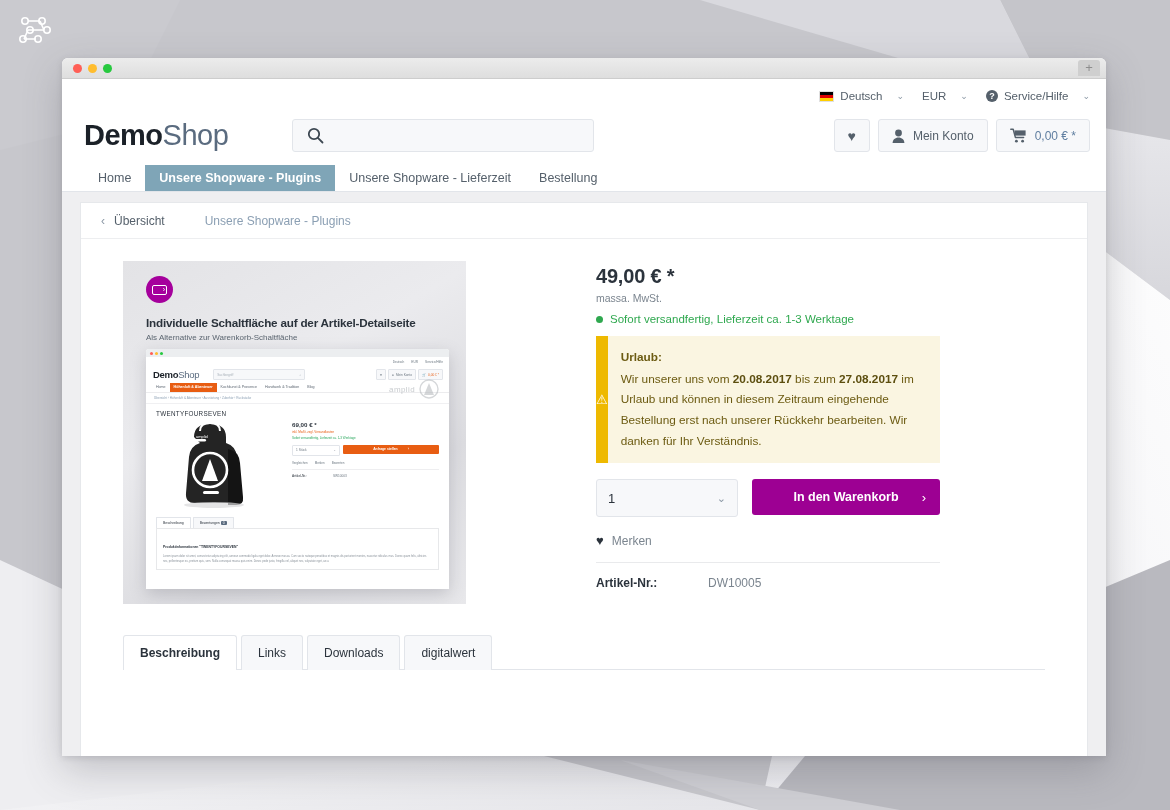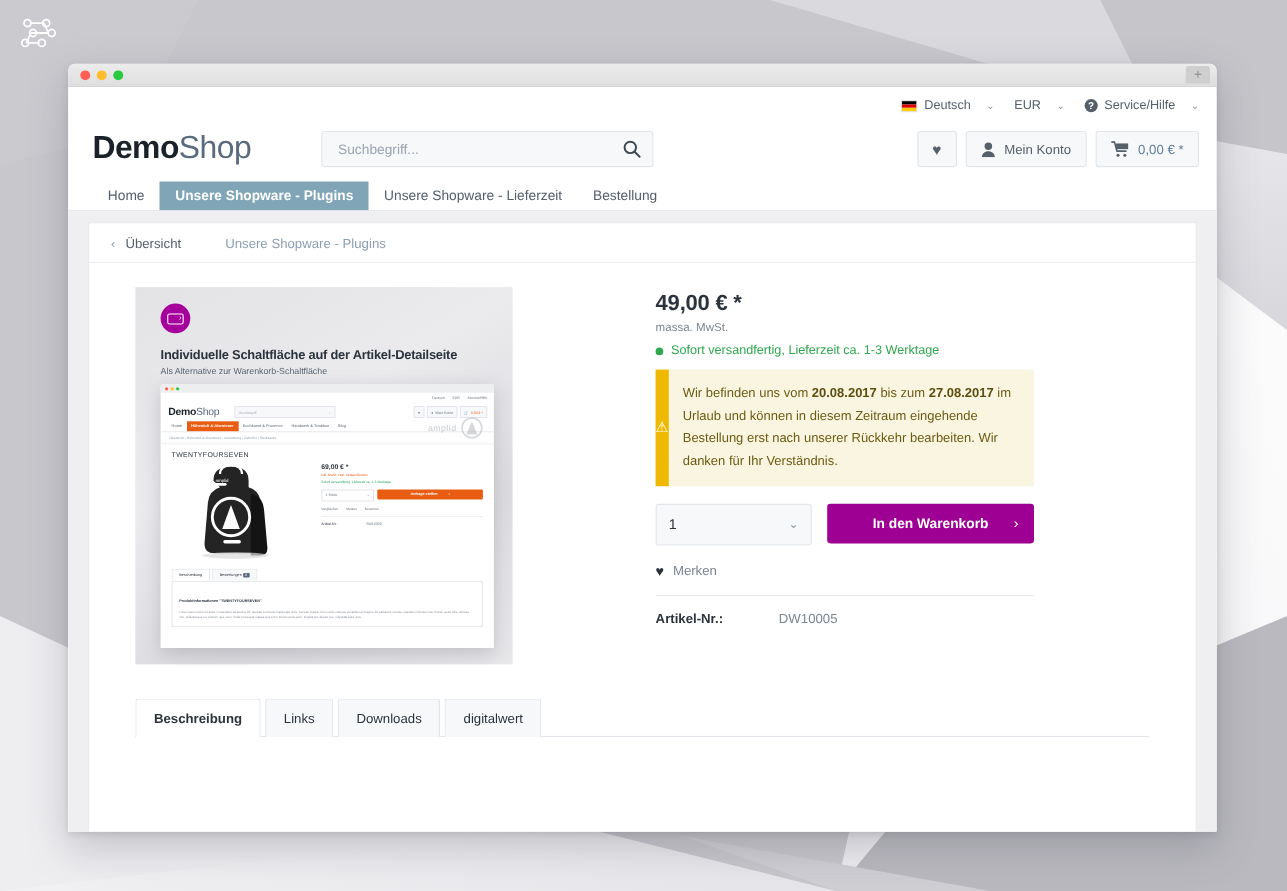--- a/index.html
+++ b/index.html
@@ -311,21 +311,20 @@
         <span class="caret">⌄</span>
       </div>
     </div>
 
     <div class="header">
       <div class="logo">
         <span class="b">Demo</span><span class="l">Shop</span>
       </div>
 
       <div class="searchbox">
-        <input placeholder="Suchbegriff..." style="">
         <button class="searchbtn">
           <svg width="17" height="17" viewBox="0 0 17 17">
             <circle cx="7" cy="7" r="5.2" fill="none" stroke="#3d4852" stroke-width="1.8"></circle>
             <line x1="10.9" y1="10.9" x2="15.5" y2="15.5" stroke="#3d4852" stroke-width="1.8" stroke-linecap="round"></line>
           </svg>
         </button>
       </div>
 
       <div class="actions">
         <div class="actbtn icononly">
@@ -484,21 +483,22 @@
             <div class="price">49,00 € *</div>
             <div class="vat">massa. MwSt.</div>
             <div class="stock">
               <span class="bullet"></span>
               <span>Sofort versandfertig, Lieferzeit ca. 1-3 Werktage</span>
             </div>
 
             <div class="notice">
               <div class="bar">⚠</div>
               <div class="txt">
-                <span>Wir befinden uns vom </span><b>20.08.2017</b><span> bis zum </span><b>27.08.2017</b><span> im Urlaub und können in diesem Zeitraum eingehende Bestellung erst nach unserer Rückkehr bearbeiten. Wir danken für Ihr Verständnis.</span>
+                <span class="t">Urlaub:</span>
+                <span>Wir unserer uns vom </span><b>20.08.2017</b><span> bis zum </span><b>27.08.2017</b><span> im Urlaub und können in diesem Zeitraum eingehende Bestellung erst nach unserer Rückkehr bearbeiten. Wir danken für Ihr Verständnis.</span>
               </div>
             </div>
 
             <div class="buyrow">
               <div class="qty">
                 <span>1</span>
                 <span class="qcaret">⌄</span>
               </div>
               <button class="addcart">
                 <span>In den Warenkorb</span>

